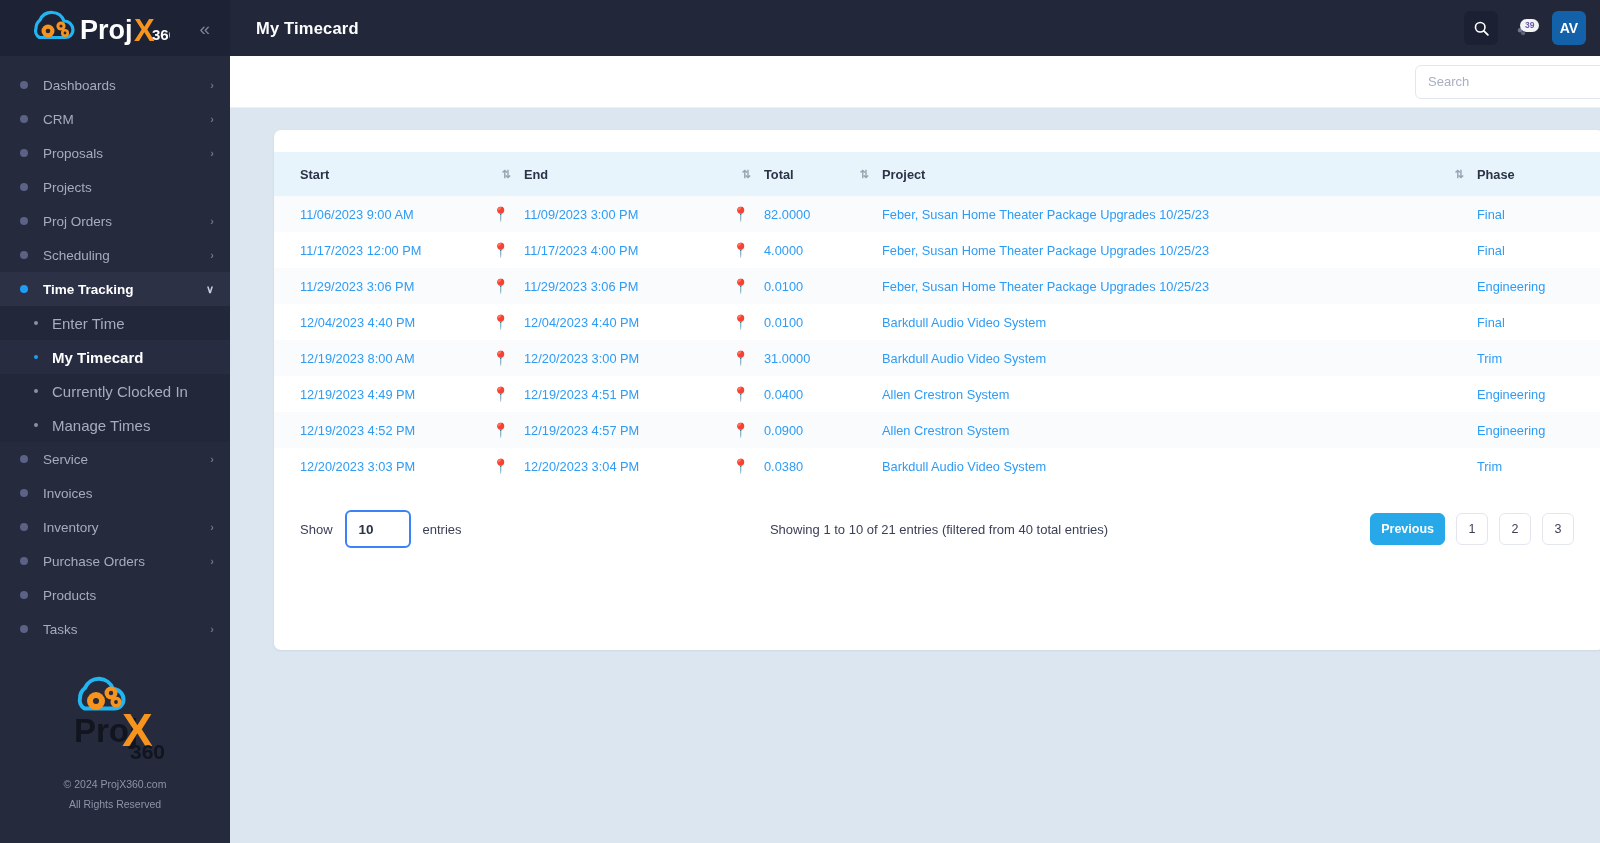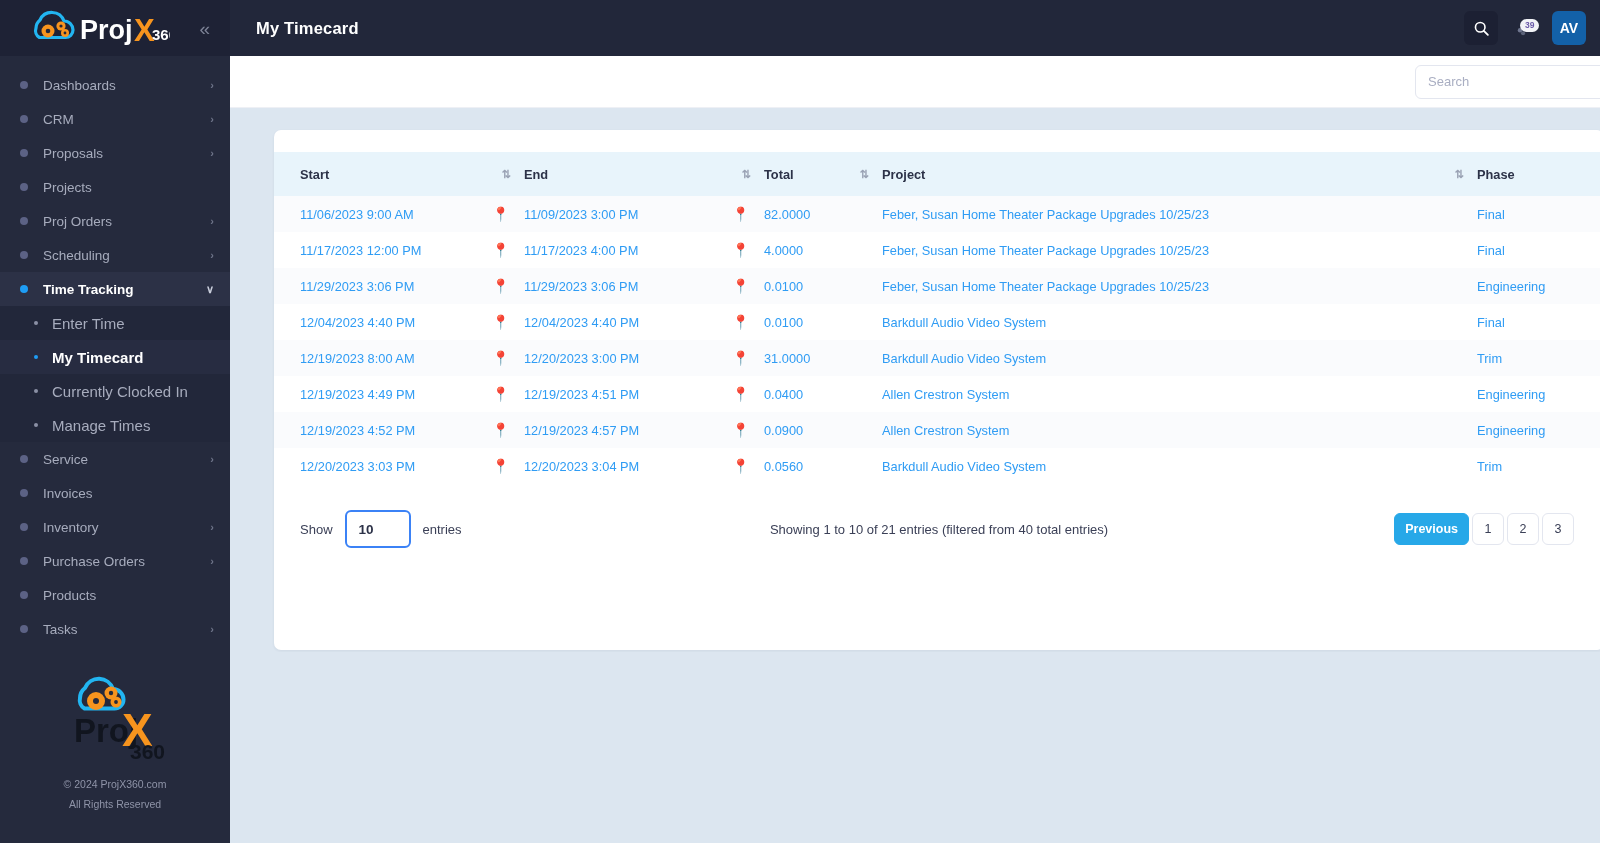--- a/index.html
+++ b/index.html
@@ -156,21 +156,21 @@
     width: 66px; height: 38px;
     border: 2px solid #3b82f6; border-radius: 6px;
     font-size: 13.5px; font-weight: bold; color: #2c3248;
     padding-left: 12px; background: #fff;
     font-family: Liberation Sans, sans-serif; outline: none;
   }
   .info {
     position: absolute; left: 0; right: 0; text-align: center;
     font-size: 13px; color: #3b4057; pointer-events: none;
   }
-  .pager { margin-left: auto; display: flex; gap: 3px; align-items: center; }
+  .pager { margin-left: auto; display: flex; gap: 11px; align-items: center; }
   .pg {
     min-width: 32px; height: 32px; border-radius: 6px;
     border: 1px solid #e3e6ef; background: #fff; color: #3b4057;
     font-size: 12.5px; display: flex; align-items: center; justify-content: center;
     padding: 0 10px; cursor: pointer; font-family: "Liberation Sans", sans-serif;
   }
   .pg.primary { background: #27a8e8; border-color: #27a8e8; color: #fff; font-weight: bold; }
 </style>
 </head>
 <body>
@@ -519,21 +519,21 @@
                     <a>12/20/2023 3:03 PM</a>
                     <span class="pin">📍</span>
                   </div>
                 </td>
                 <td>
                   <div class="cellflex">
                     <a>12/20/2023 3:04 PM</a>
                     <span class="pin">📍</span>
                   </div>
                 </td>
-                <td><a>0.0560</a></td>
+                <td><a>0.0380</a></td>
                 <td><a>Barkdull Audio Video System</a></td>
                 <td><a>Trim</a></td>
               </tr>
             </tbody>
         </table>
 
         <div class="tfoot">
           <div class="show-grp">
             <span class="show-lbl">Show</span>
             <input class="len-select" type="text" value="10" style="">

